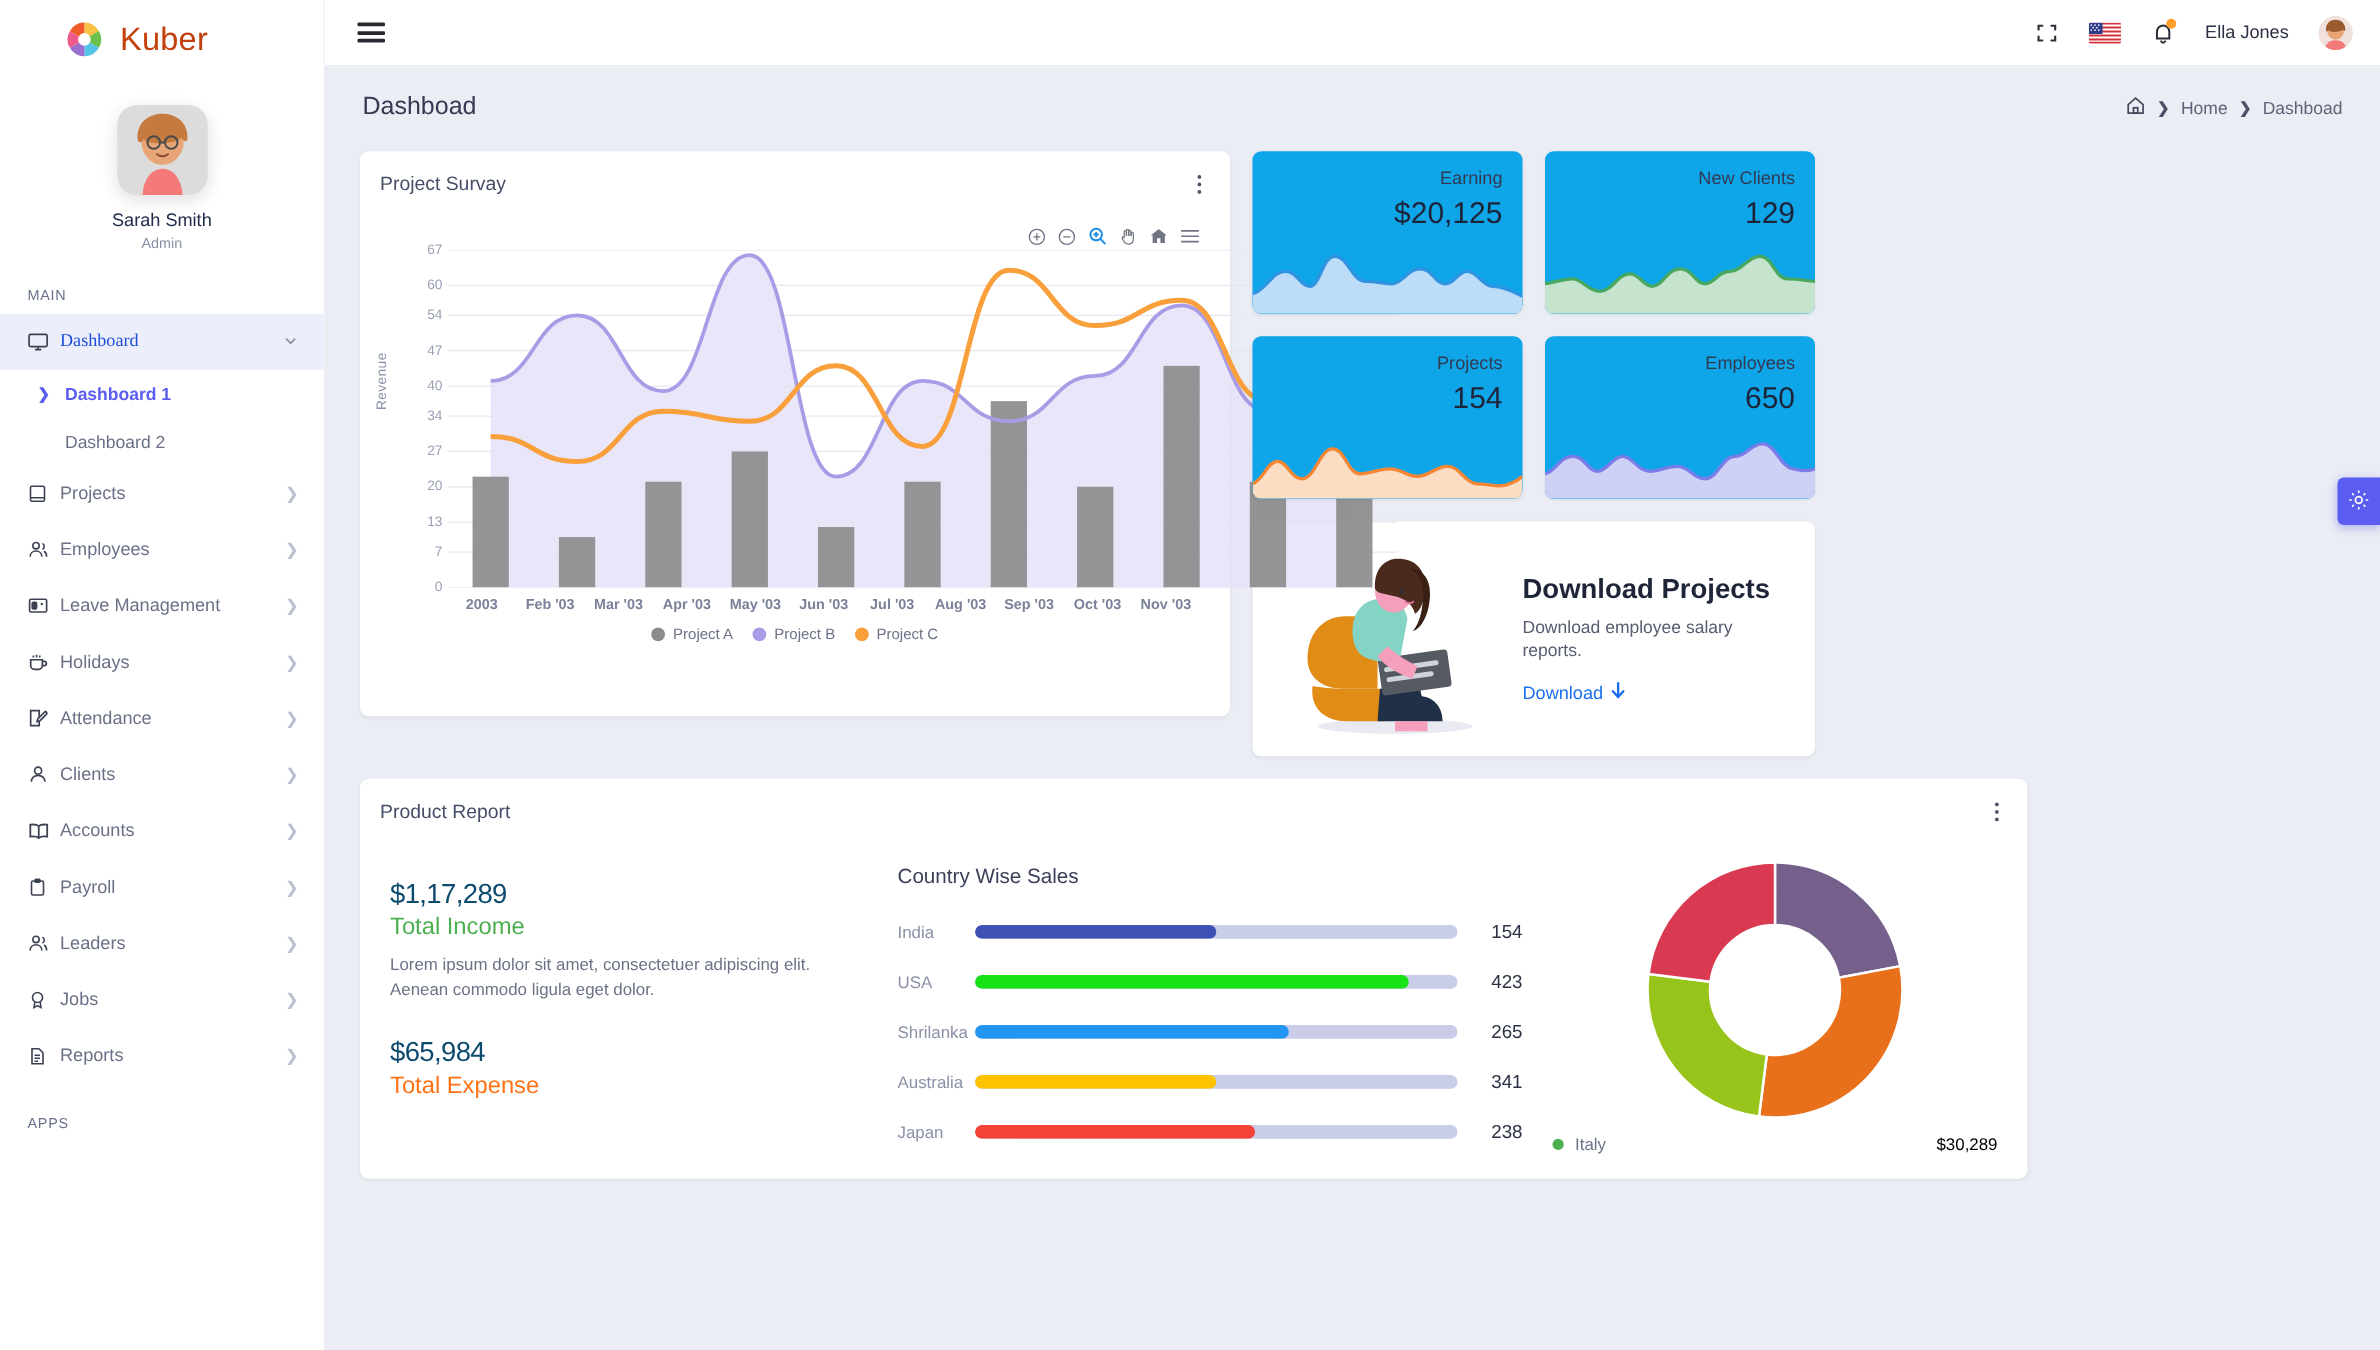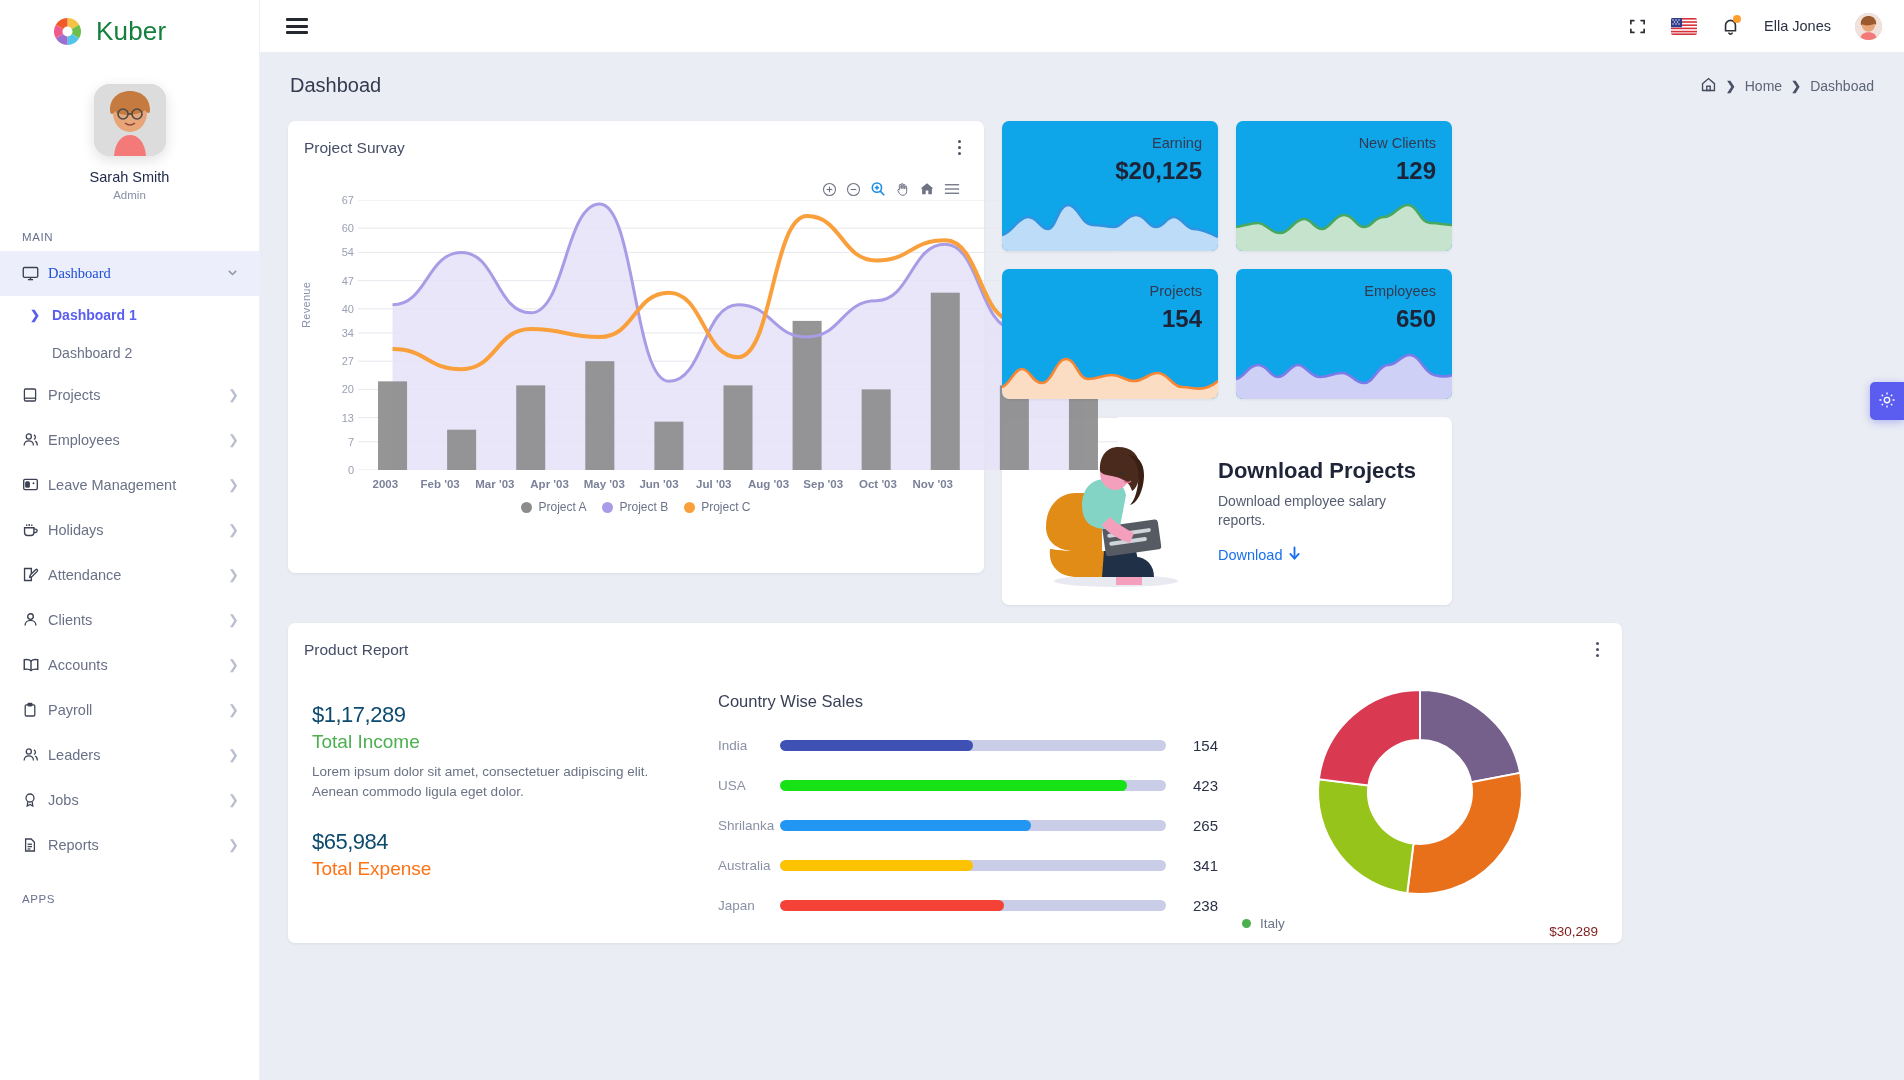--- a/index.html
+++ b/index.html
@@ -13,21 +13,21 @@
   .app { display: flex; width: 1904px; height: 1080px; }
 
   
   .sidebar {
     width: 260px; height: 1080px; background: #ffffff;
     flex: 0 0 260px; overflow: hidden; position: relative;
     border-right: 1px solid #eef0f5;
   }
   .brand { height: 62px; display: flex; align-items: center; gap: 13px; padding-left: 52px; }
   .brand-logo { width: 31px; height: 31px; position: relative; }
-  .brand-name { font-size: 26px; color: #15803d; letter-spacing: .2px; font-weight: 400; }
+  .brand-name { font-size: 26px; color: #c2410c; letter-spacing: .2px; font-weight: 400; }
 
   .profile { padding: 22px 12px 4px; text-align: center; }
   .avatar-lg {
     width: 72px; height: 72px; border-radius: 16px; margin: 0 auto;
     box-shadow: 0 4px 14px rgba(0,0,0,.13); overflow: hidden; position: relative;
     background: #d8d8d8;
   }
   .profile-name { margin-top: 13px; font-size: 14.5px; color: #212b4a; }
   .profile-role { margin-top: 4px; font-size: 11.5px; color: #8a90a6; }
 
@@ -95,21 +95,21 @@
   .xlabels { position: absolute; left: 70px; right: 24px; top: 278px; display: flex; }
   .xlab { flex: 1; text-align: center; font-size: 11.5px; color: #7b8199; font-weight: 700; }
   .legend { position: absolute; left: 0; right: 0; top: 300px; display: flex; justify-content: center; gap: 16px; }
   .lg { display: flex; align-items: center; gap: 6px; font-size: 12px; color: #6d7389; cursor: pointer; }
   .lg i { width: 11px; height: 11px; border-radius: 50%; display: block; }
 
   
   .tiles { width: 450px; display: flex; flex-wrap: wrap; gap: 18px; align-content: flex-start; }
   .tile { width: 216px; height: 130px; position: relative; overflow: hidden; border-radius: 7px; background: #0ea5e9; box-shadow: 0 1px 3px rgba(20,30,60,.07); }
   .tile .t-label { position: absolute; right: 16px; top: 14px; font-size: 14.5px; color: #323a52; }
-  .tile .t-value { position: absolute; right: 16px; top: 36px; font-size: 24px; color: #1e2438; font-weight: bold; }
+  .tile .t-value { position: absolute; right: 16px; top: 36px; font-size: 24px; color: #1e2438; }
   .tile svg { position: absolute; left: 0; bottom: 0; }
 
   .reports {
     width: 450px; height: 188px; display: flex; align-items: center; padding: 0 14px;
     border-radius: 7px; background: #fff; box-shadow: 0 1px 3px rgba(20,30,60,.07);
   }
   .rep-art { width: 196px; height: 160px; flex: 0 0 196px; position: relative; }
   .rep-txt { padding-left: 6px; }
   .rep-title { font-size: 22px; color: #1f2539; font-weight: 700; }
   .rep-desc { font-size: 14px; color: #555c70; margin-top: 8px; line-height: 1.35; max-width: 178px; }
@@ -128,21 +128,21 @@
   .bar-row { display: flex; align-items: center; margin-bottom: 23px; }
   .bar-country { width: 62px; font-size: 13.5px; color: #8a90a6; }
   .bar-track { flex: 1; height: 11px; border-radius: 6px; background: #c9cde8; overflow: hidden; }
   .bar-fill { height: 11px; border-radius: 6px; }
   .bar-val { width: 52px; text-align: right; font-size: 15px; color: #2c3246; }
   .prod-right { flex: 1; position: relative; padding-top: 14px; }
   .donut-wrap { position: relative; width: 220px; height: 220px; margin: 0 auto; }
   .donut-legend { position: absolute; left: 24px; right: 24px; top: 240px; }
   .dl-row { display: flex; align-items: center; font-size: 13.5px; color: #6d7489; }
   .dl-row i { width: 9px; height: 9px; border-radius: 50%; margin-right: 9px; }
-  .dl-row .dl-val { margin-left: auto; color: #7f1d1d; margin-top: 16px; }
+  .dl-row .dl-val { margin-left: auto; color: #000000; }
 
   
   .fab {
     position: absolute; right: 0; top: 382px; width: 34px; height: 38px;
     background: #5a5df0; border-radius: 5px 0 0 5px; display: flex;
     align-items: center; justify-content: center; cursor: pointer;
     box-shadow: 0 2px 8px rgba(90,93,240,.4);
   }
 </style>
 </head>

